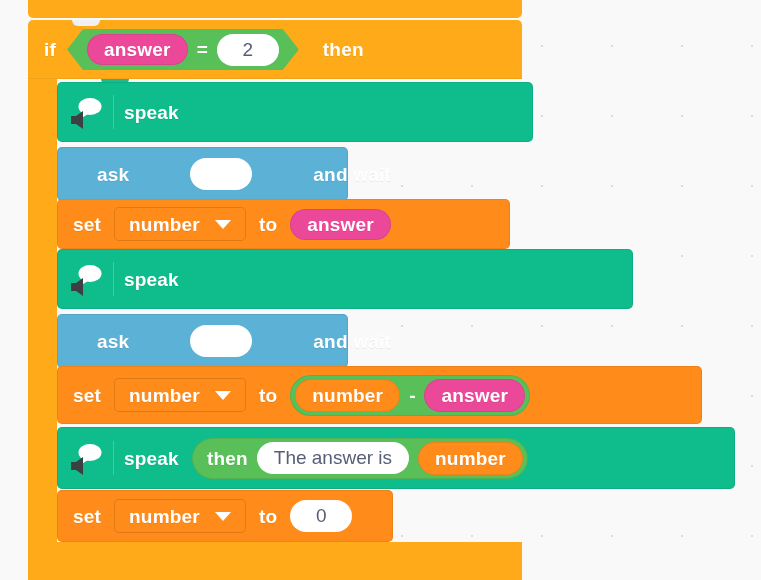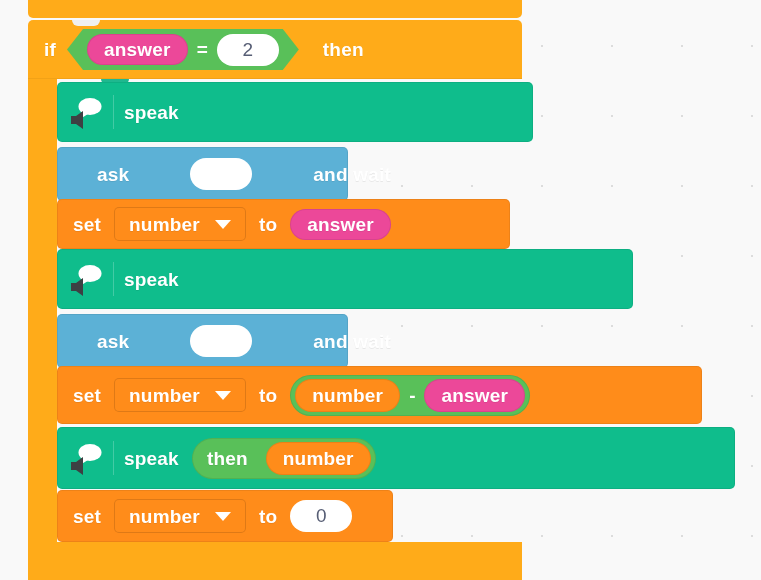--- a/index.html
+++ b/index.html
@@ -346,20 +346,21 @@
         <path d="M16 20 L13 27 L21 22 Z" fill="#ffffff"></path>
         <path d="M4 24 L4 32 L9 32 L16 37 L16 19 L9 24 Z" fill="#3d4043"></path>
       </svg>
     </div>
     <div class="ext-divider"></div>
     <span class="lbl">speak</span>
     <span class="gap-m"></span>
 
     <div class="rep-green-wrap">
       <span class="lbl" style="padding:0 9px 0 10px;">then</span>
+      <span class="input-oval">The answer is</span>
       <span class="gap-s"></span>
       <span class="reporter rep-variable lbl">number</span>
     </div>
   </div>
 
   <div class="block stack blk-variable" style="left:57px; top:490px; width:336px; height:52px;">
     <span class="pad-l"></span>
     <span class="lbl">set</span>
     <span class="gap-m"></span>
     <div class="dropdown">

